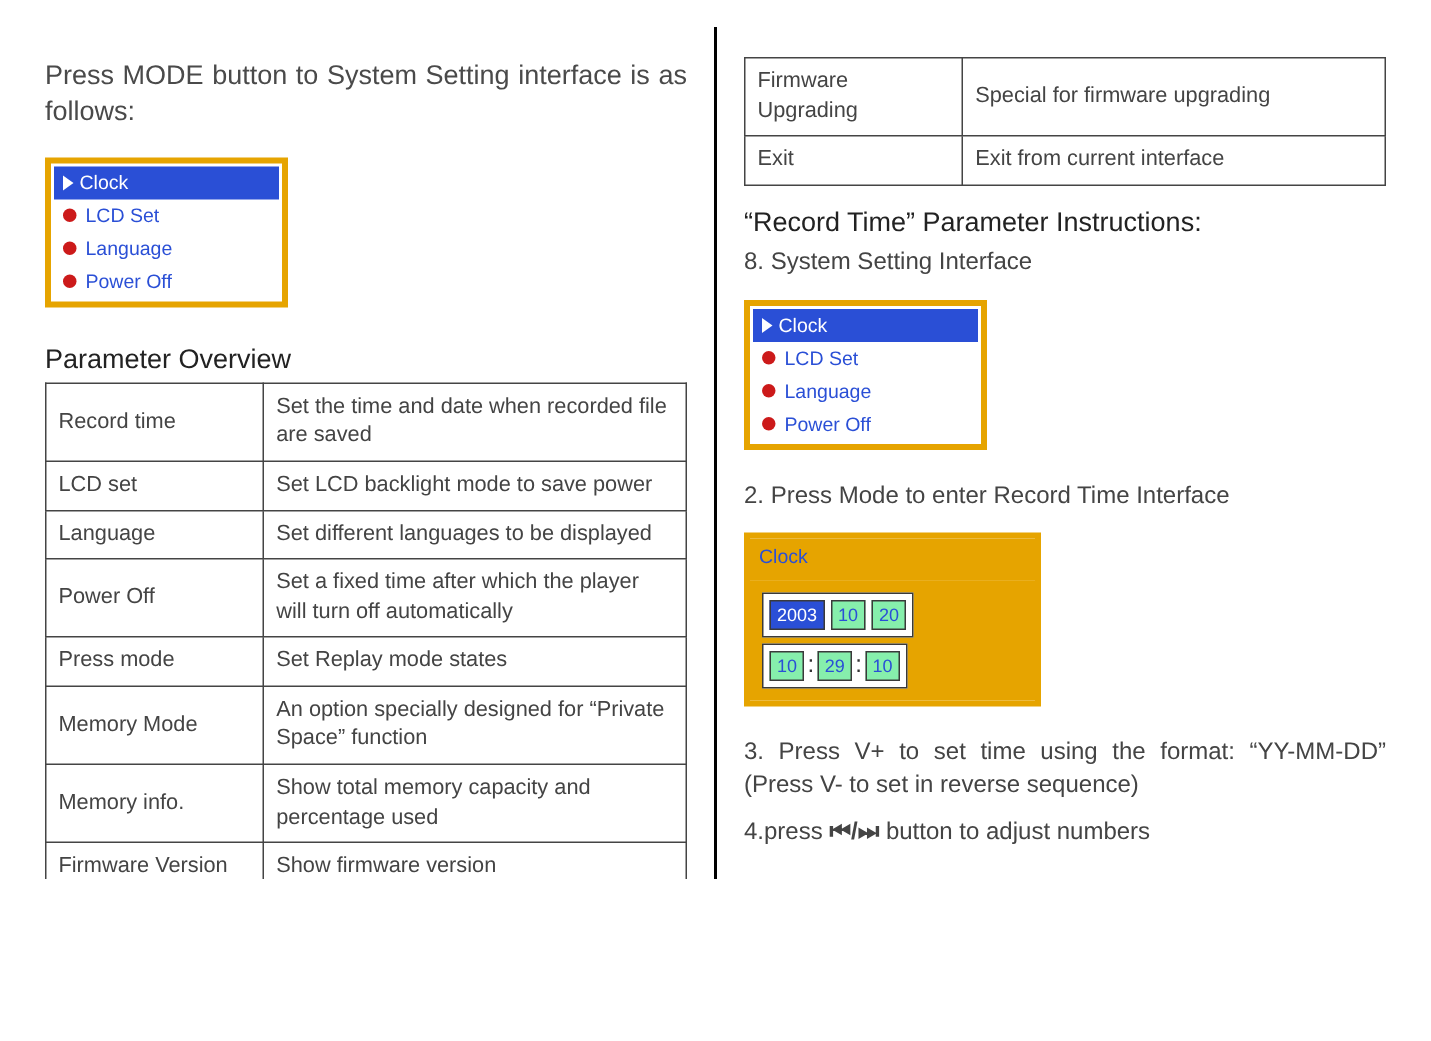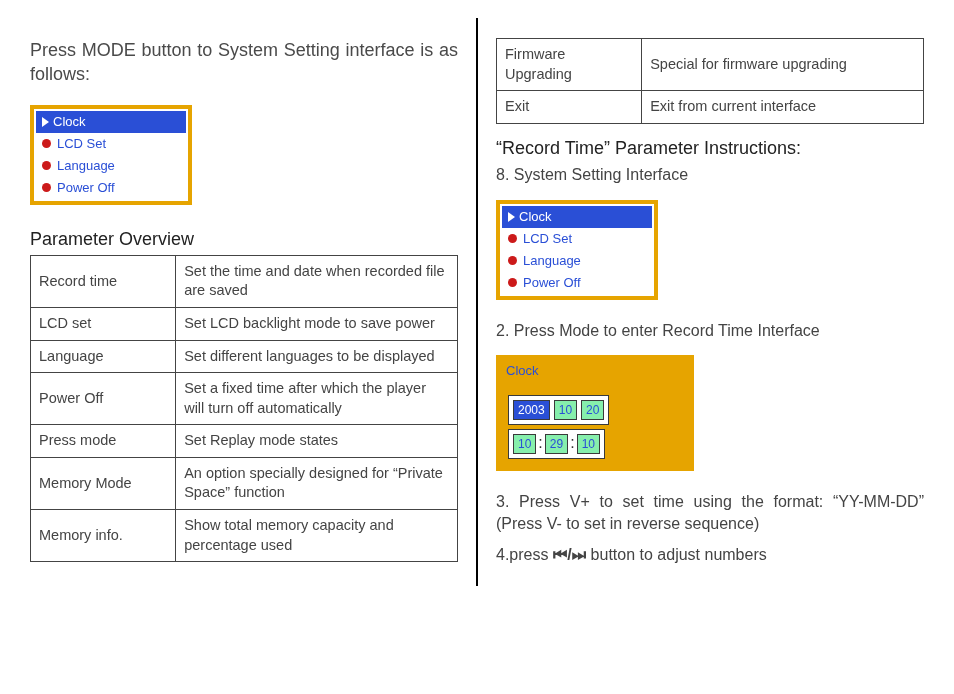--- a/index.html
+++ b/index.html
@@ -89,20 +89,24 @@
               <td>Set Replay mode states</td>
             </tr>
           <tr>
               <td class="k">Memory Mode</td>
               <td>An option specially designed for “Private Space” function</td>
             </tr>
           <tr>
               <td class="k">Memory info.</td>
               <td>Show total memory capacity and percentage used</td>
             </tr>
+          <tr>
+              <td class="k">Firmware Version</td>
+              <td>Show firmware version</td>
+            </tr>
         </tbody>
       </table>
     </div>
 
     <div class="col right">
 
       <table class="param" style="margin-top:20px">
         <tbody>
           <tr>
               <td class="k">Firmware Upgrading</td>

